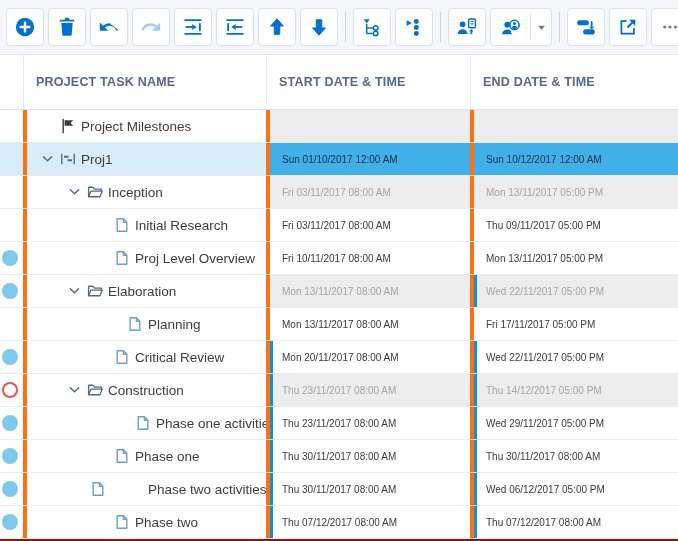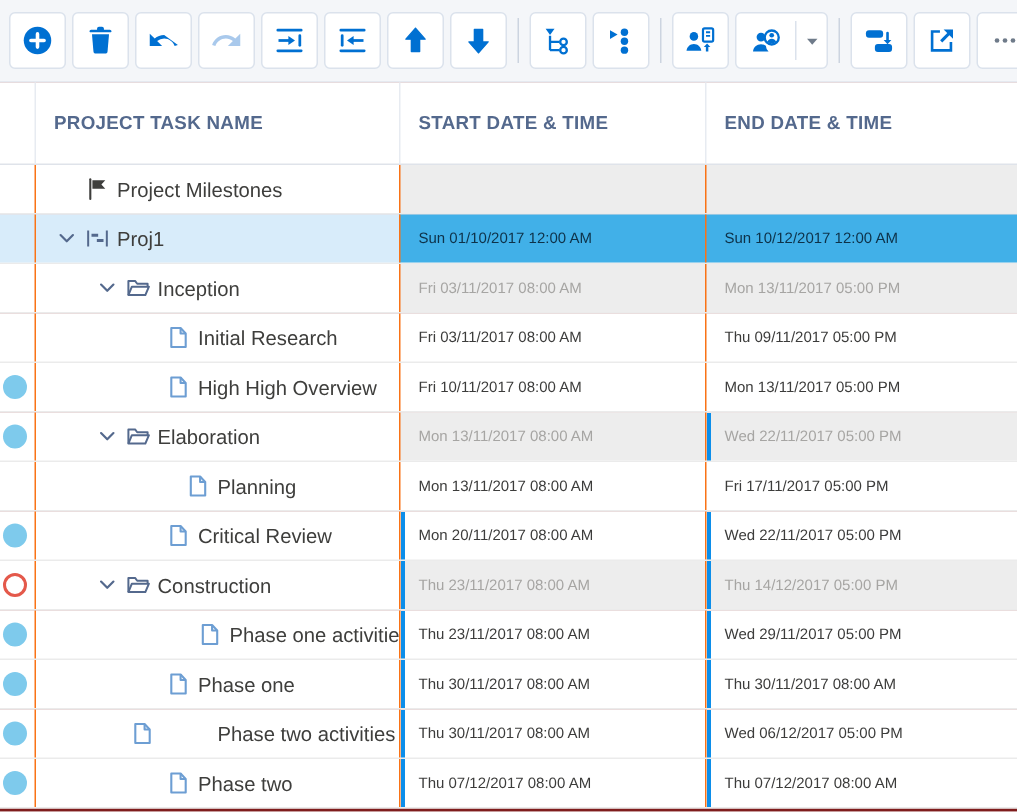--- a/index.html
+++ b/index.html
@@ -35,21 +35,21 @@
     border-left:1px solid #e7ebf1;overflow:hidden;white-space:nowrap;
   }
   .hcell.gutter-h{border-left:none;padding-left:0;}
   
   .row{
     display:grid;grid-template-columns:23px 243px 204px 208px;height:33px;
     border-bottom:1px solid #ebebeb;background:#fff;
   }
   .cell{display:flex;align-items:center;overflow:hidden;white-space:nowrap;}
   .gutter{padding-left:2px;}
-  .name-cell,.date{border-left:1px solid #f97316;}
+  .name-cell,.date{border-left:4px solid #f97316;}
   .name-cell{padding-left:8px;cursor:pointer;}
   .lbl{font-size:13.5px;color:#3e3e3c;}
   .date{padding-left:12px;font-size:10px;color:#3c3c3b;cursor:pointer;}
   .date.parent{background:#ededed;color:#a6a5a3;}
   .date.mod{box-shadow:inset 3px 0 0 #0c8eea;}
   .row.selected .gutter,.row.selected .name-cell{background:#d8ecfa;}
   .row.selected .date{background:#41b0e8;color:#0e3249;}
   .chev{width:12px;height:9px;margin-right:5px;flex:none;display:flex;align-items:center;cursor:pointer;}
   .chev svg{width:11px;height:8px;display:block;}
   .chev-sp{width:17px;flex:none;}
@@ -302,21 +302,21 @@
       <span class="marker dot"></span>
     </div>
     <div class="cell name-cell" style="padding-left: 69px;">
       <span class="chev-sp"></span>
           <span class="ricon">
             <svg viewBox="0 0 13 16" fill="#fff" stroke="#6d9ed3" stroke-width="1.4" stroke-linejoin="round">
               <path d="M1.7 1.7h6.2l3.4 3.6v9H1.7z"></path>
               <path d="M7.9 1.7v3.6h3.4" fill="none"></path>
             </svg>
           </span>
-          <span class="lbl">High High Overview</span>
+          <span class="lbl">Proj Level Overview</span>
     </div>
     <div class="cell date start">Fri 10/11/2017 08:00 AM</div>
     <div class="cell date end">Mon 13/11/2017 05:00 PM</div>
   </div>
       <div class="row">
     <div class="cell gutter">
       <span class="marker dot"></span>
     </div>
     <div class="cell name-cell" style="padding-left: 42px;">
       <span class="chev">

